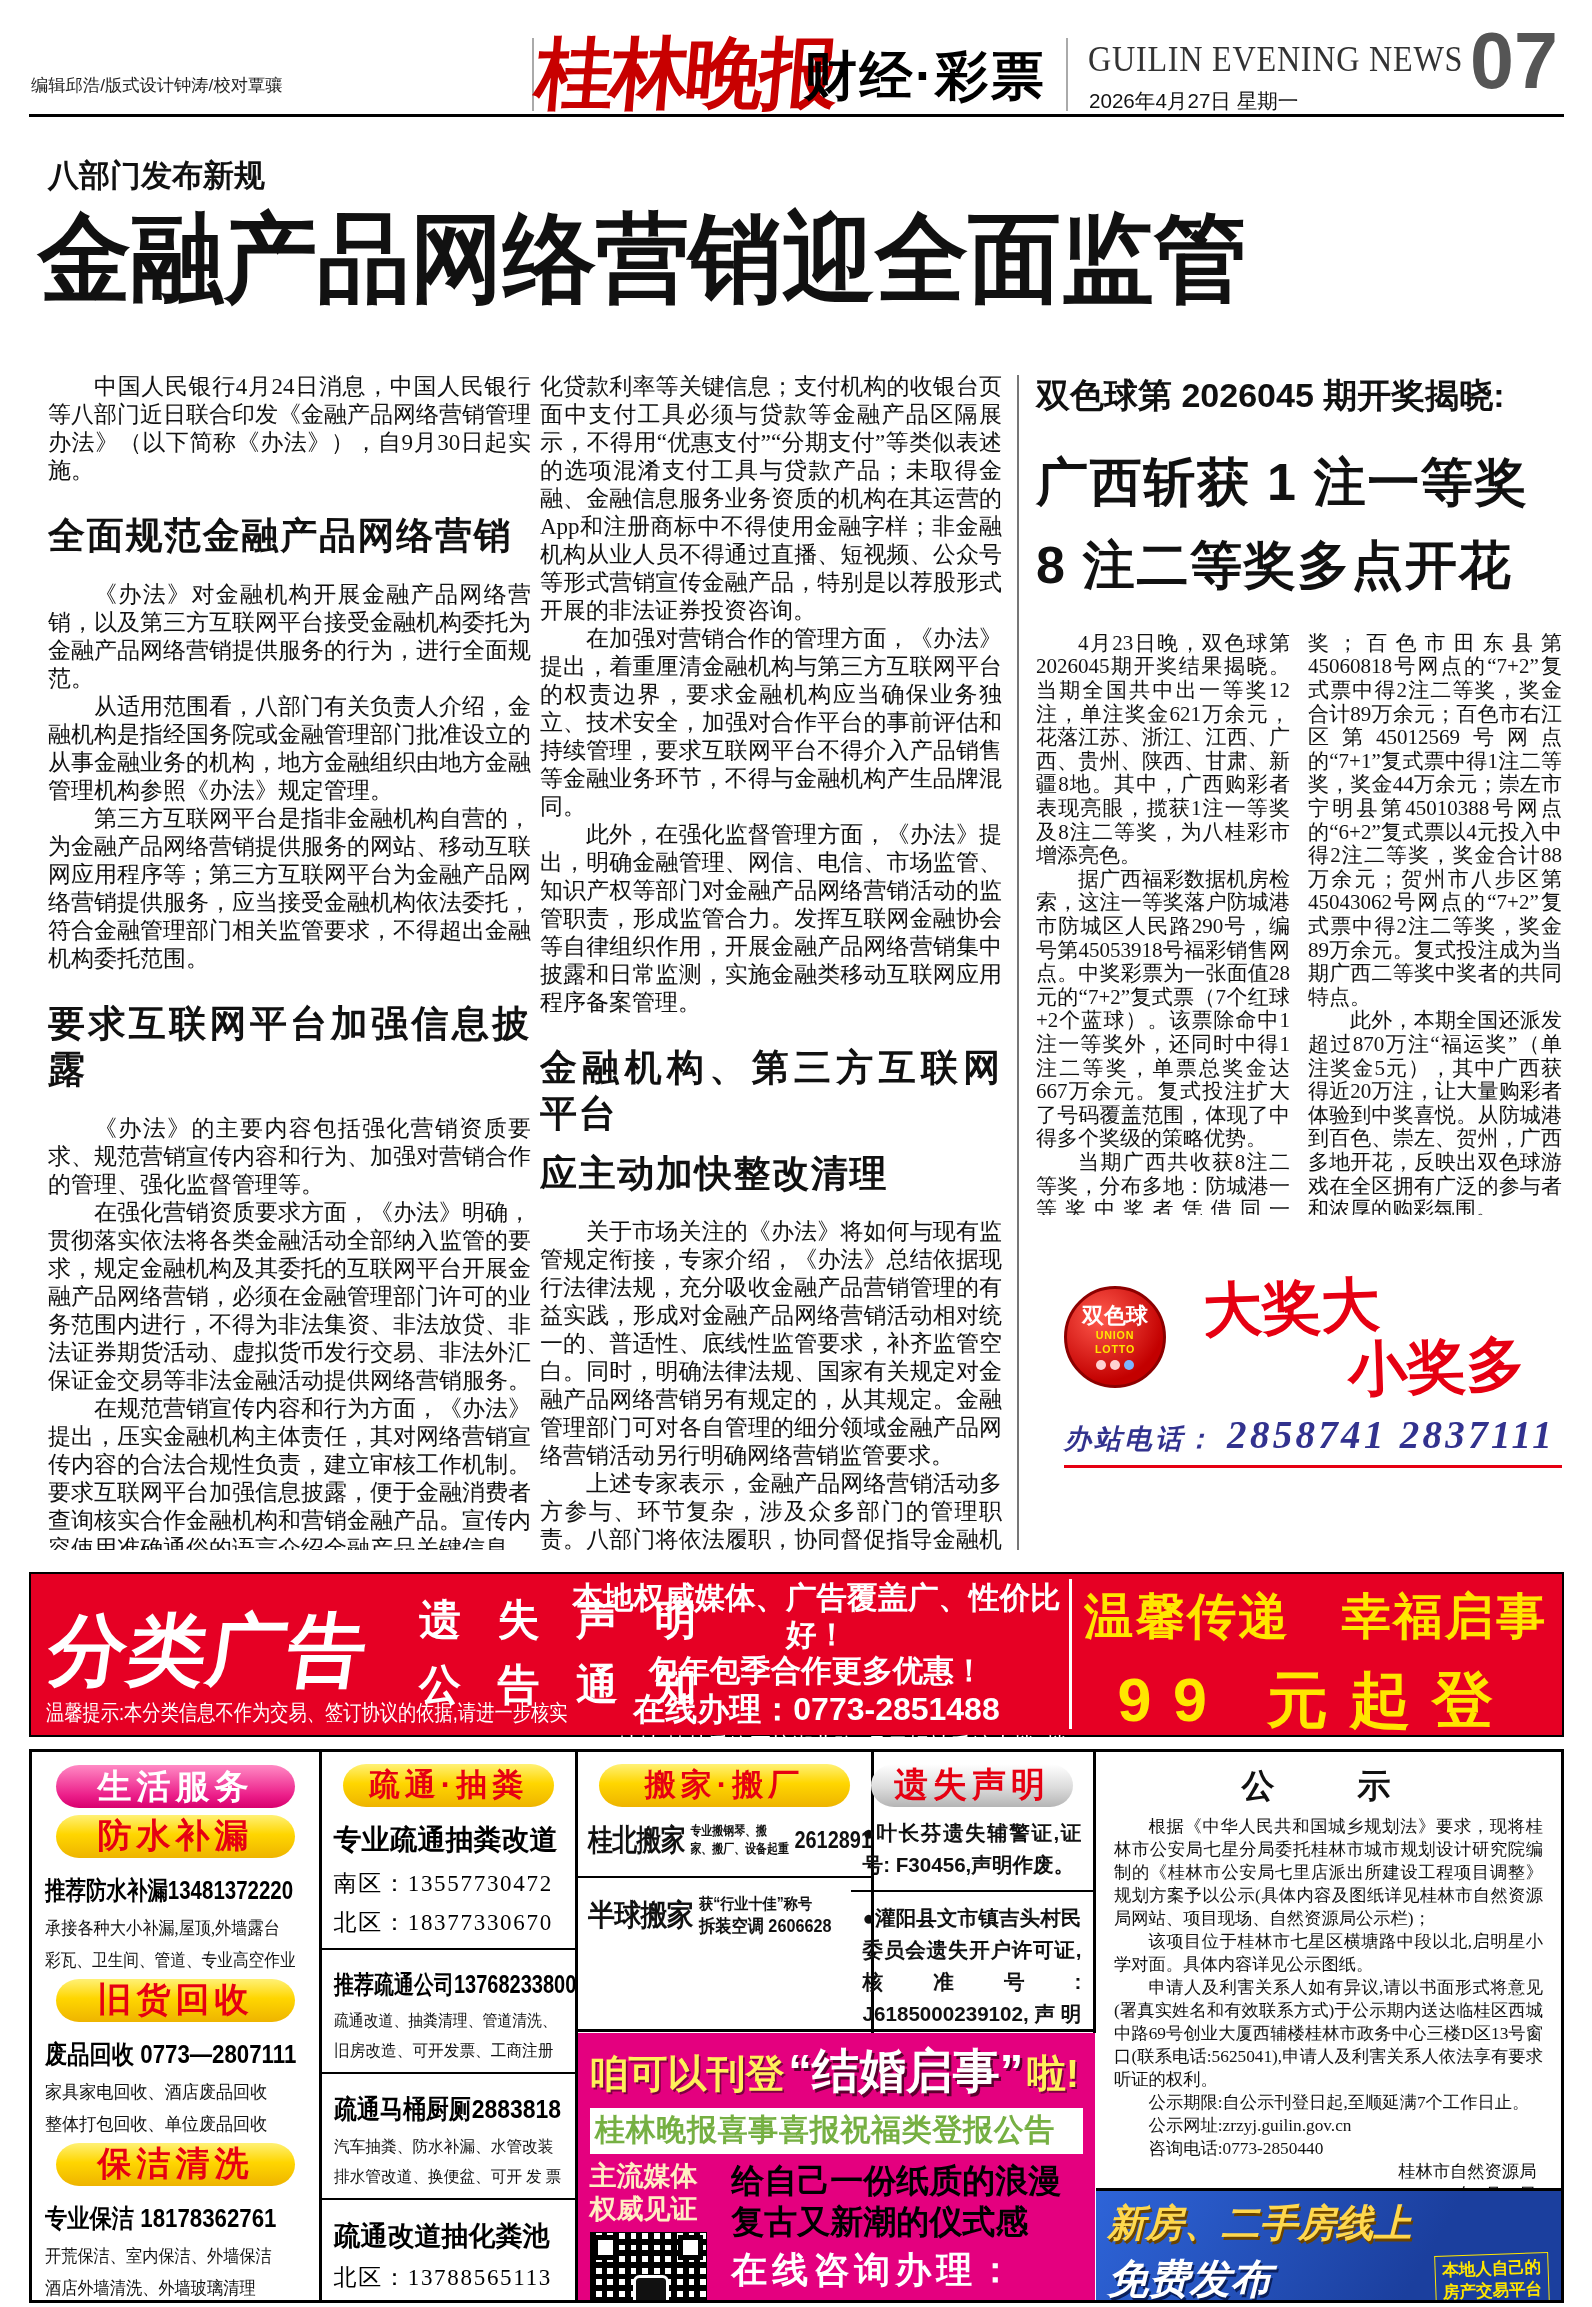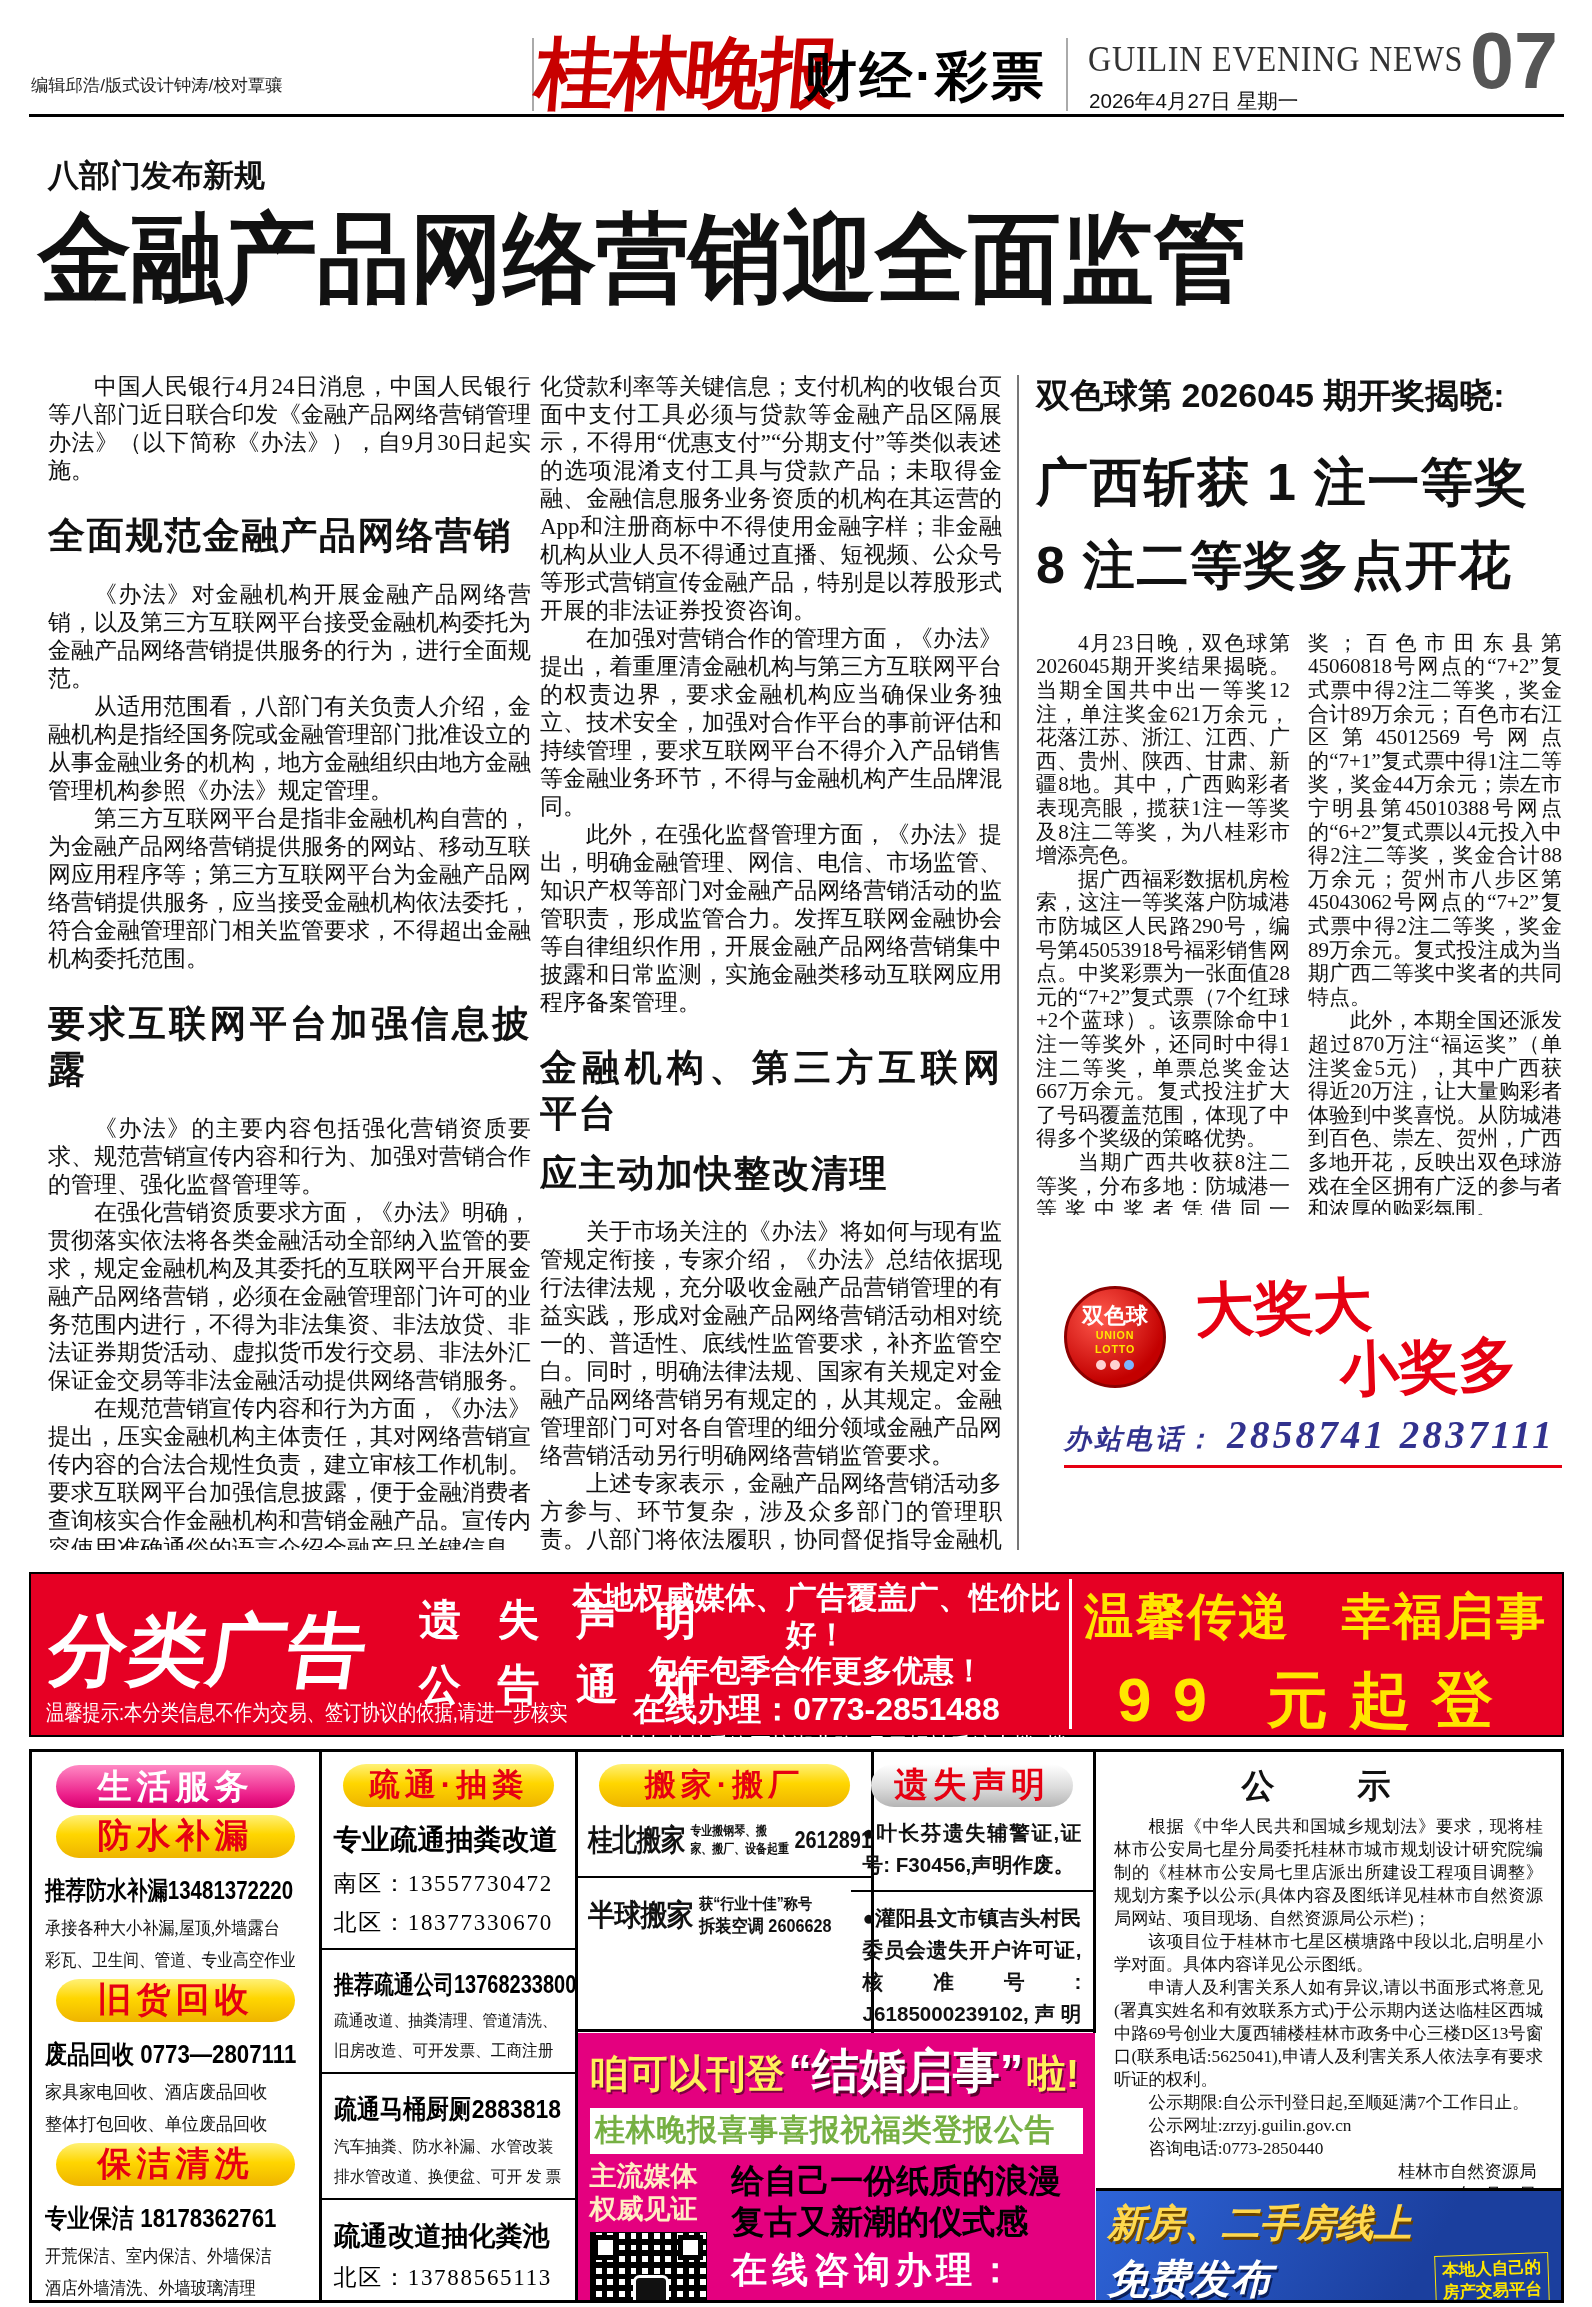--- a/index.html
+++ b/index.html
@@ -51,21 +51,21 @@
 
   
   #cwl{left:1064px;top:1264px;width:498px;}
   #cwlbanner{background:#e60012;border-radius:8.3px;padding:8.3px 13.2px 10px;color:#fff;}
   #cwlrow{display:flex;align-items:center;gap:11.6px;}
   #cwllogo{width:86px;height:86px;display:flex;align-items:center;justify-content:center;
            color:#fff;font:italic 900 53px "Liberation Serif",serif;letter-spacing:-5px;}
   #cwlbrand{font-size:47px;font-weight:900;letter-spacing:4.1px;line-height:1.05;}
   #cwlen{font-size:17.3px;font-weight:700;letter-spacing:2.9px;margin-top:3.3px;}
   #cwlslogan{text-align:center;font-size:37px;font-weight:900;letter-spacing:10px;margin-top:5px;}
-  #cwlmid{display:flex;align-items:center;margin-top:11.6px;}
+  #cwlmid{display:flex;align-items:center;margin-top:11.6px;gap:8px;}
   #lotto-badge{width:96px;height:96px;border-radius:50%;flex:0 0 96px;
      background:radial-gradient(circle at 35% 30%,#ff5a4d,#c30000 70%);
      border:3.3px solid #8d0000;color:#fff;display:flex;flex-direction:column;
      align-items:center;justify-content:center;line-height:1;}
   #lotto-badge .b1{font-size:22px;font-weight:900;}
   #lotto-badge .b2{font-size:10.7px;font-weight:700;color:#ffe600;margin-top:3.3px;letter-spacing:0.8px;}
   #lotto-badge .balls{margin-top:5px;display:flex;gap:4.1px;}
   #lotto-badge .balls i{width:10px;height:10px;border-radius:50%;background:#fff;}
   #lotto-badge .balls i.rb{background:#ffd2d2;} #lotto-badge .balls i.bb{background:#7db5ff;}
   #bigs{flex:1;color:#e60012;font-weight:900;transform:rotate(-2deg);}

